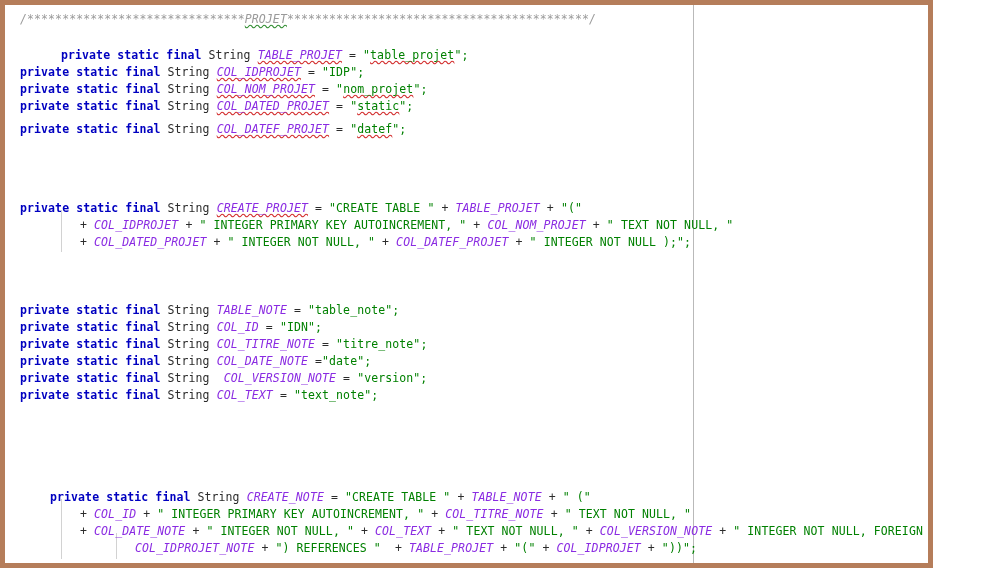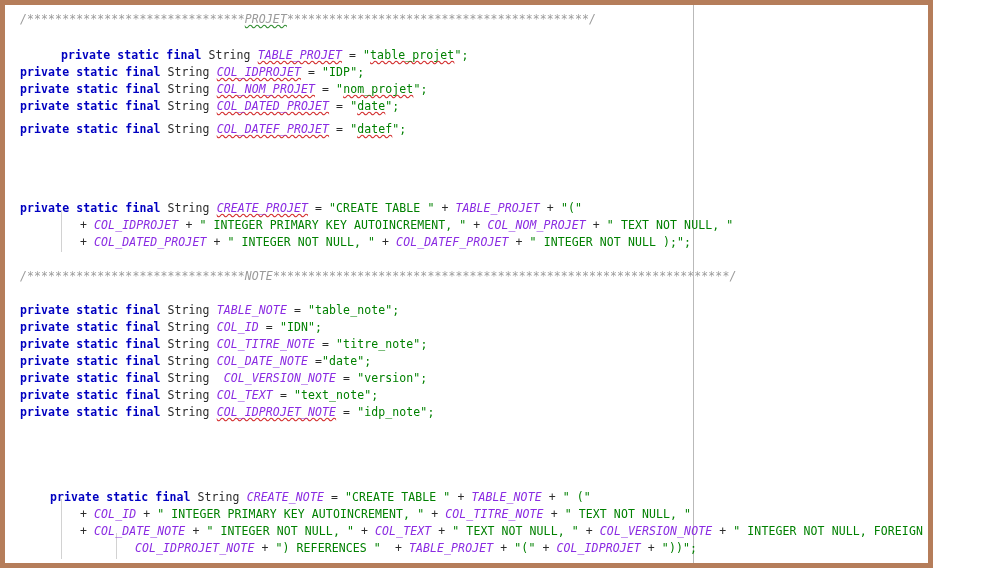--- a/index.html
+++ b/index.html
@@ -109,39 +109,37 @@
 
   <div class="margin-guide" style="left: 688px; background: rgb(185, 185, 185);"></div>
       <div class="indent-guide" style="left: 56px; top: 205px; height: 42px; background: rgb(210, 210, 210);"></div>
       <div class="indent-guide" style="left: 56px; top: 494px; height: 60px; background: rgb(210, 210, 210);"></div>
       <div class="indent-guide" style="left: 111px; top: 528px; height: 26px; background: rgb(210, 210, 210);"></div>
       <div class="code-line" style="top: 6px; left: 15px;"><span class="cmt">/*******************************</span><span class="cmt-sp">PROJET</span><span class="cmt">*******************************************/</span></div>
       <div class="code-line" style="top: 23px; left: 15px;"></div>
       <div class="code-line" style="top: 42px; left: 15px; padding-left: 41px;"><span class="kw">private static final </span><span class="typ">String </span><span class="ident-sp">TABLE_PROJET</span><span class="op"> = </span><span class="str">"</span><span class="str-sp">table_projet</span><span class="str">";</span></div>
       <div class="code-line" style="top: 59px; left: 15px;"><span class="kw">private static final </span><span class="typ">String </span><span class="ident-sp">COL_IDPROJET</span><span class="op"> = </span><span class="str">"IDP";</span></div>
       <div class="code-line" style="top: 76px; left: 15px;"><span class="kw">private static final </span><span class="typ">String </span><span class="ident-sp">COL_NOM_PROJET</span><span class="op"> = </span><span class="str">"</span><span class="str-sp">nom_projet</span><span class="str">";</span></div>
-      <div class="code-line" style="top: 93px; left: 15px;"><span class="kw">private static final </span><span class="typ">String </span><span class="ident-sp">COL_DATED_PROJET</span><span class="op"> = </span><span class="str">"</span><span class="str-sp">date</span><span class="str">";</span></div>
+      <div class="code-line" style="top: 93px; left: 15px;"><span class="kw">private static final </span><span class="typ">String </span><span class="ident-sp">COL_DATED_PROJET</span><span class="op"> = </span><span class="str">"</span><span class="str-sp">static</span><span class="str">";</span></div>
       <div class="code-line" style="top: 116px; left: 15px;"><span class="kw">private static final </span><span class="typ">String </span><span class="ident-sp">COL_DATEF_PROJET</span><span class="op"> = </span><span class="str">"</span><span class="str-sp">datef</span><span class="str">";</span></div>
       <div class="code-line" style="top: 127px; left: 15px;"></div>
       <div class="code-line" style="top: 144px; left: 15px;"></div>
       <div class="code-line" style="top: 161px; left: 15px;"></div>
       <div class="code-line" style="top: 178px; left: 15px;"></div>
       <div class="code-line" style="top: 195px; left: 15px;"><span class="kw">private static final </span><span class="typ">String </span><span class="ident-sp">CREATE_PROJET</span><span class="op"> = </span><span class="str">"CREATE TABLE "</span><span class="op"> + </span><span class="ident">TABLE_PROJET</span><span class="op"> + </span><span class="str">"("</span></div>
       <div class="code-line" style="top: 212px; left: 75px;"><span class="op">+ </span><span class="ident">COL_IDPROJET</span><span class="op"> + </span><span class="str">" INTEGER PRIMARY KEY AUTOINCREMENT, "</span><span class="op"> + </span><span class="ident">COL_NOM_PROJET</span><span class="op"> + </span><span class="str">" TEXT NOT NULL, "</span></div>
       <div class="code-line" style="top: 229px; left: 75px;"><span class="op">+ </span><span class="ident">COL_DATED_PROJET</span><span class="op"> + </span><span class="str">" INTEGER NOT NULL, "</span><span class="op"> + </span><span class="ident">COL_DATEF_PROJET</span><span class="op"> + </span><span class="str">" INTEGER NOT NULL );";</span></div>
       <div class="code-line" style="top: 246px; left: 15px;"></div>
-      <div class="code-line" style="top: 263px; left: 15px;"><span class="cmt">/*******************************</span><span class="cmt">NOTE</span><span class="cmt">*****************************************************************/</span></div>
       <div class="code-line" style="top: 280px; left: 15px;"></div>
       <div class="code-line" style="top: 297px; left: 15px;"><span class="kw">private static final </span><span class="typ">String </span><span class="ident">TABLE_NOTE</span><span class="op"> = </span><span class="str">"table_note";</span></div>
       <div class="code-line" style="top: 314px; left: 15px;"><span class="kw">private static final </span><span class="typ">String </span><span class="ident">COL_ID</span><span class="op"> = </span><span class="str">"IDN";</span></div>
       <div class="code-line" style="top: 331px; left: 15px; text-align: center;"><span class="kw">private static final </span><span class="typ">String </span><span class="ident">COL_TITRE_NOTE</span><span class="op"> = </span><span class="str">"titre_note";</span></div>
       <div class="code-line" style="top: 365px; left: 15px;"><span class="kw">private static final </span><span class="typ">String </span><span class="ident"> COL_VERSION_NOTE</span><span class="op"> = </span><span class="str">"version";</span></div>
       <div class="code-line" style="top: 348px; left: 15px;"><span class="kw">private static final </span><span class="typ">String </span><span class="ident">COL_DATE_NOTE</span><span class="op"> =</span><span class="str">"date";</span></div>
       <div class="code-line" style="top: 382px; left: 15px;"><span class="kw">private static final </span><span class="typ">String </span><span class="ident">COL_TEXT</span><span class="op"> = </span><span class="str">"text_note";</span></div>
-      <div class="code-line" style="top: 399px; left: 15px;"><span class="kw">private static final </span><span class="typ">String </span><span class="ident-sp">COL_IDPROJET_NOTE</span><span class="op"> = </span><span class="str">"idp_note";</span></div>
       <div class="code-line" style="top: 416px; left: 15px;"></div>
       <div class="code-line" style="top: 433px; left: 15px;"></div>
       <div class="code-line" style="top: 450px; left: 15px;"></div>
       <div class="code-line" style="top: 467px; left: 15px;"></div>
       <div class="code-line" style="top: 484px; left: 15px; padding-left: 30px;"><span class="kw">private static final </span><span class="typ">String </span><span class="ident">CREATE_NOTE</span><span class="op"> = </span><span class="str">"CREATE TABLE "</span><span class="op"> + </span><span class="ident">TABLE_NOTE</span><span class="op"> + </span><span class="str">" ("</span></div>
       <div class="code-line" style="top: 501px; left: 75px;"><span class="op">+ </span><span class="ident">COL_ID</span><span class="op"> + </span><span class="str">" INTEGER PRIMARY KEY AUTOINCREMENT, "</span><span class="op"> + </span><span class="ident">COL_TITRE_NOTE</span><span class="op"> + </span><span class="str">" TEXT NOT NULL, "</span></div>
       <div class="code-line" style="top: 518px; left: 75px;"><span class="op">+ </span><span class="ident">COL_DATE_NOTE</span><span class="op"> + </span><span class="str">" INTEGER NOT NULL, "</span><span class="op"> + </span><span class="ident">COL_TEXT</span><span class="op"> + </span><span class="str">" TEXT NOT NULL, "</span><span class="op"> + </span><span class="ident">COL_VERSION_NOTE</span><span class="op"> + </span><span class="str">" INTEGER NOT NULL, FOREIGN KEY("</span><span class="op"> +</span></div>
       <div class="code-line" style="top: 535px; left: 130px;"><span class="ident">COL_IDPROJET_NOTE</span><span class="op"> + </span><span class="str">") REFERENCES "</span><span class="op">  + </span><span class="ident">TABLE_PROJET</span><span class="op"> + </span><span class="str">"("</span><span class="op"> + </span><span class="ident">COL_IDPROJET</span><span class="op"> + </span><span class="str">"))";</span></div>
     </div>
 </div>

